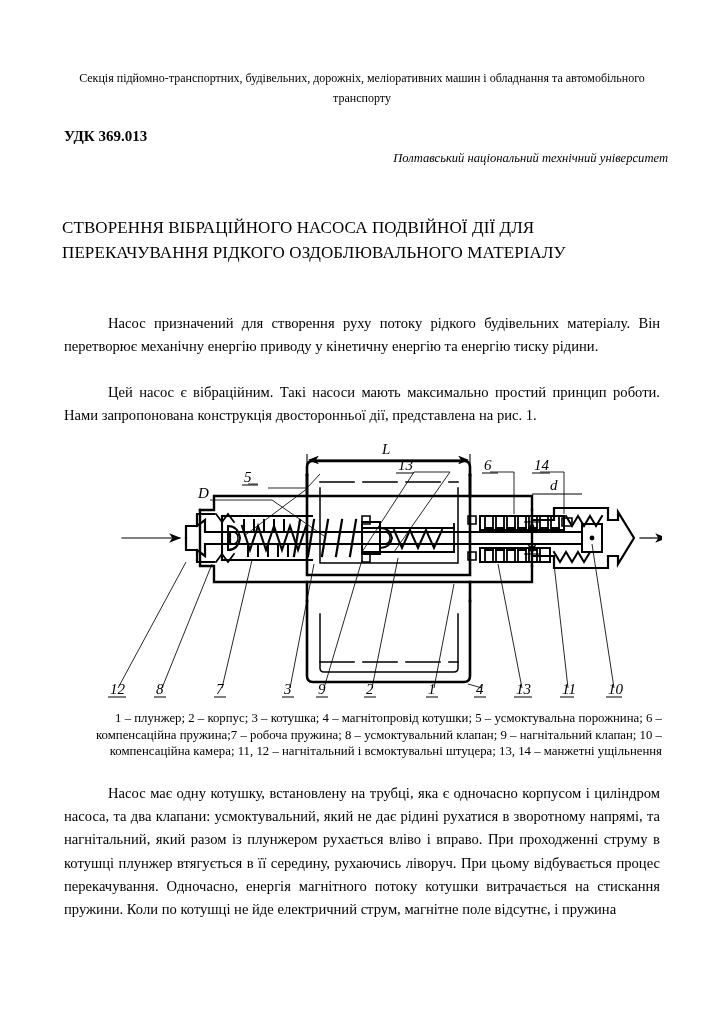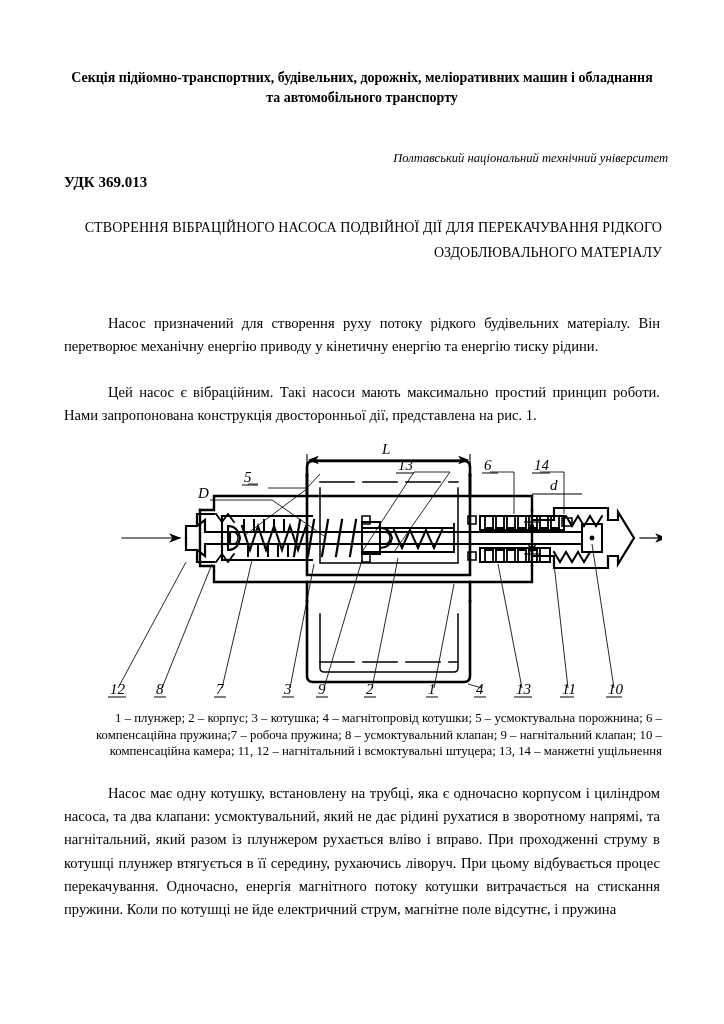--- a/index.html
+++ b/index.html
@@ -20,49 +20,48 @@
     left: 0; top: 0;
     width: 724px;
     height: 1024px;
   }
   .section-head {
     position: absolute;
     left: 64px;
     top: 68px;
     width: 596px;
     text-align: center;
-    font-weight: bold;
-    font-size: 14px;
+    font-weight: normal;
+    font-size: 12px;
     line-height: 20px;
   }
   .udk {
     position: absolute;
     left: 64px;
     top: 128px;
     font-weight: bold;
     font-size: 15px;
-    margin-top: 46px;
   }
   .authors {
     position: absolute;
     right: 56px;
     top: 150px;
     width: 420px;
     text-align: right;
     font-style: italic;
     font-size: 12.6px;
     line-height: 16.4px;
   }
   .doc-title {
     position: absolute;
     left: 62px;
     top: 216px;
     width: 600px;
-    text-align: right;
-    font-size: 14px;
+    text-align: left;
+    font-size: 17px;
     line-height: 24.5px;
     letter-spacing: 0.1px;
   }
   .para {
     position: absolute;
     left: 64px;
     width: 596px;
     text-align: justify;
     text-indent: 44px;
     font-size: 14.6px;

